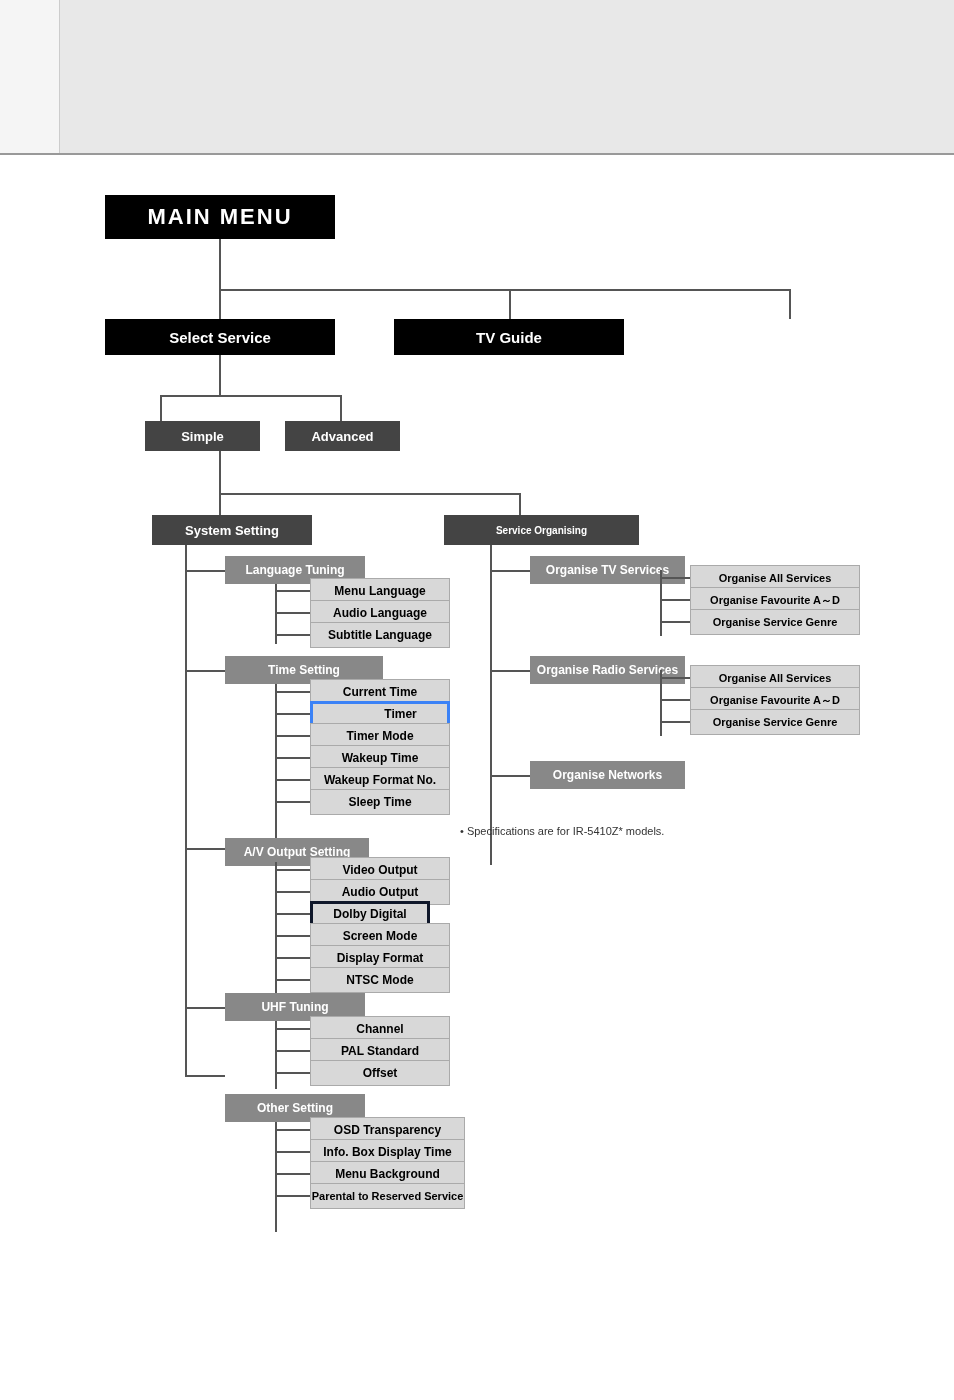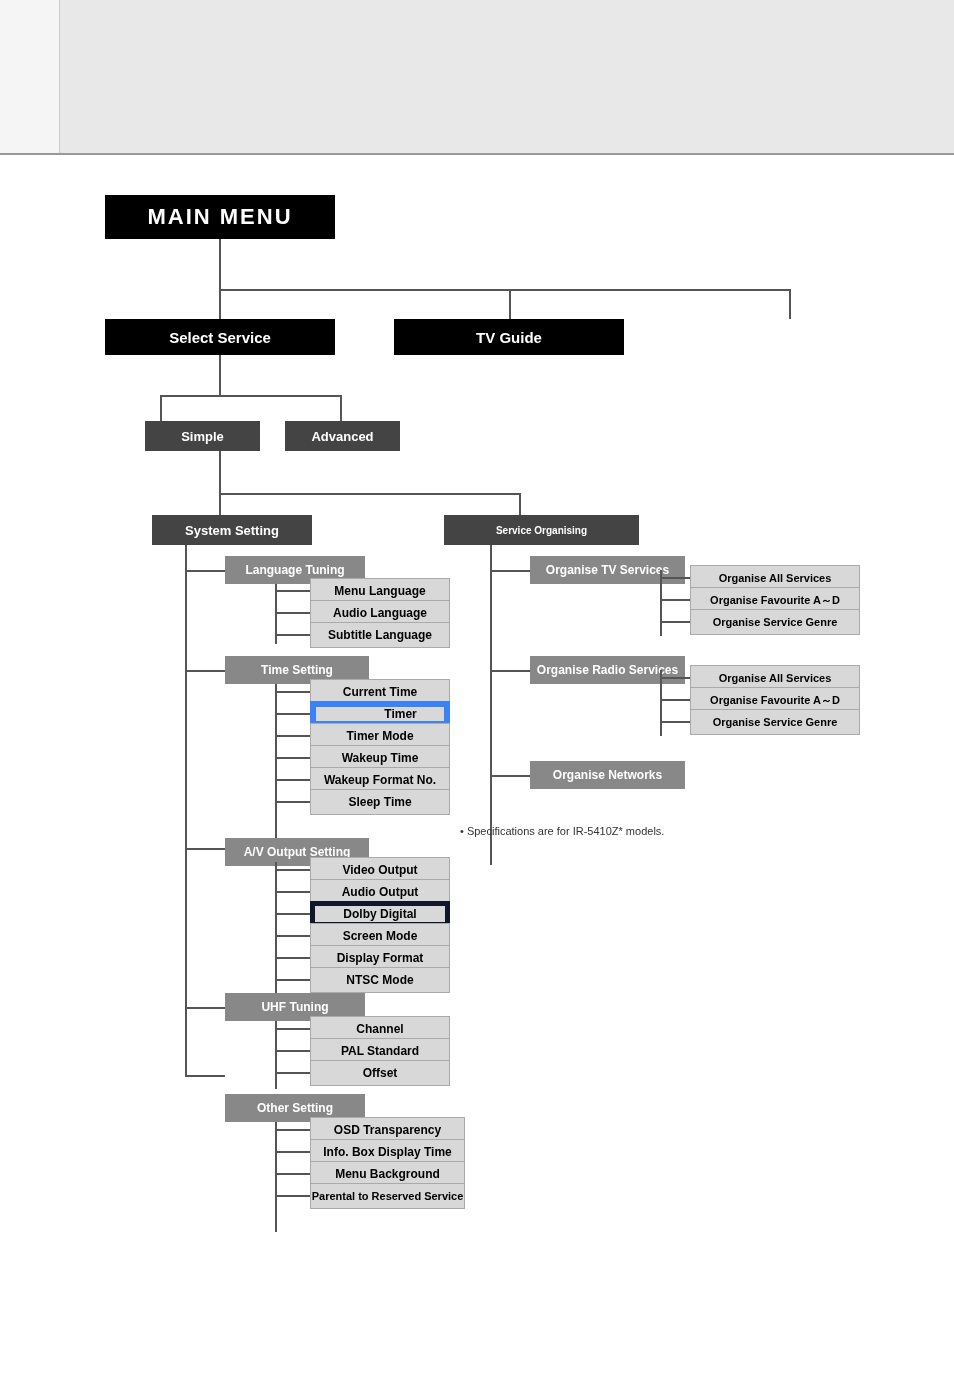--- a/index.html
+++ b/index.html
@@ -128,29 +128,29 @@
     <div class="line line-h" style="left:245px; top:415px; width:35px;"></div>
     <div class="node node-lighter" style="left:280px; top:403px; width:140px; height:26px; font-size:12px; border:1px solid #aaa;">Menu Language</div>
 
     <div class="line line-h" style="left:245px; top:437px; width:35px;"></div>
     <div class="node node-lighter" style="left:280px; top:425px; width:140px; height:26px; font-size:12px; border:1px solid #aaa;">Audio Language</div>
 
     <div class="line line-h" style="left:245px; top:459px; width:35px;"></div>
     <div class="node node-lighter" style="left:280px; top:447px; width:140px; height:26px; font-size:12px; border:1px solid #aaa;">Subtitle Language</div>
 
     <div class="line line-h" style="left:155px; top:495px; width:40px;"></div>
-    <div class="node node-gray" style="left:195px; top:481px; width:144px; height:28px; font-size:12px;">Time Setting</div>
+    <div class="node node-gray" style="left:195px; top:481px; width:158px; height:28px; font-size:12px;">Time Setting</div>
 
     <div class="line line-v" style="left:245px; top:509px; height:155px;"></div>
 
     <div class="line line-h" style="left:245px; top:516px; width:35px;"></div>
     <div class="node node-lighter" style="left:280px; top:504px; width:140px; height:26px; font-size:12px; border:1px solid #aaa;">Current Time</div>
 
     <div class="line line-h" style="left:245px; top:538px; width:35px;"></div>
-    <div class="node node-lighter" style="left:280px; top:526px; width:140px; height:26px; font-size:12px; border:6px solid #3b82f6;padding-left:41px;">Timer</div>
+    <div class="node node-lighter" style="left:280px; top:526px; width:140px; height:26px; font-size:12px; border:3px solid #3b82f6;padding-left:41px;">Timer</div>
 
     <div class="line line-h" style="left:245px; top:560px; width:35px;"></div>
     <div class="node node-lighter" style="left:280px; top:548px; width:140px; height:26px; font-size:12px; border:1px solid #aaa;">Timer Mode</div>
 
     <div class="line line-h" style="left:245px; top:582px; width:35px;"></div>
     <div class="node node-lighter" style="left:280px; top:570px; width:140px; height:26px; font-size:12px; border:1px solid #aaa;">Wakeup Time</div>
 
     <div class="line line-h" style="left:245px; top:604px; width:35px;"></div>
     <div class="node node-lighter" style="left:280px; top:592px; width:140px; height:26px; font-size:12px; border:1px solid #aaa;">Wakeup Format No.</div>
 
@@ -197,21 +197,21 @@
 
     <div class="line line-v" style="left:245px; top:687px; height:155px;"></div>
 
     <div class="line line-h" style="left:245px; top:694px; width:35px;"></div>
     <div class="node node-lighter" style="left:280px; top:682px; width:140px; height:26px; font-size:12px; border:1px solid #aaa;">Video Output</div>
 
     <div class="line line-h" style="left:245px; top:716px; width:35px;"></div>
     <div class="node node-lighter" style="left:280px; top:704px; width:140px; height:26px; font-size:12px; border:1px solid #aaa;">Audio Output</div>
 
     <div class="line line-h" style="left:245px; top:738px; width:35px;"></div>
-    <div class="node node-lighter" style="left:280px; top:726px; width:140px; height:26px; font-size:12px; border:5px solid #0f172a;">Dolby Digital</div>
+    <div class="node node-lighter" style="left:280px; top:726px; width:120px; height:26px; font-size:12px; border:3px solid #0f172a;">Dolby Digital</div>
 
     <div class="line line-h" style="left:245px; top:760px; width:35px;"></div>
     <div class="node node-lighter" style="left:280px; top:748px; width:140px; height:26px; font-size:12px; border:1px solid #aaa;">Screen Mode</div>
 
     <div class="line line-h" style="left:245px; top:782px; width:35px;"></div>
     <div class="node node-lighter" style="left:280px; top:770px; width:140px; height:26px; font-size:12px; border:1px solid #aaa;">Display Format</div>
 
     <div class="line line-h" style="left:245px; top:804px; width:35px;"></div>
     <div class="node node-lighter" style="left:280px; top:792px; width:140px; height:26px; font-size:12px; border:1px solid #aaa;">NTSC Mode</div>
 

